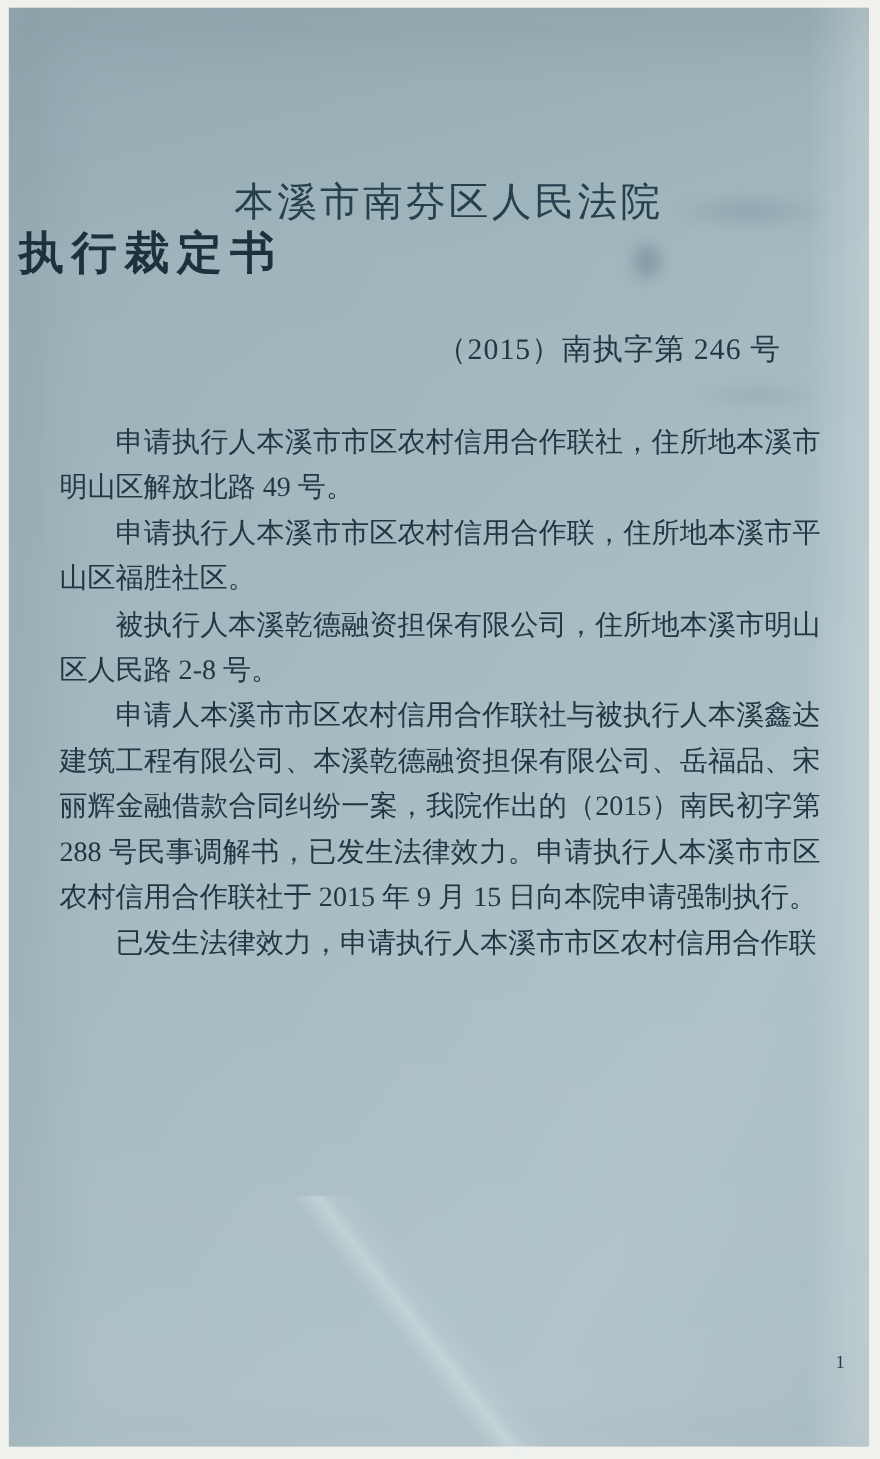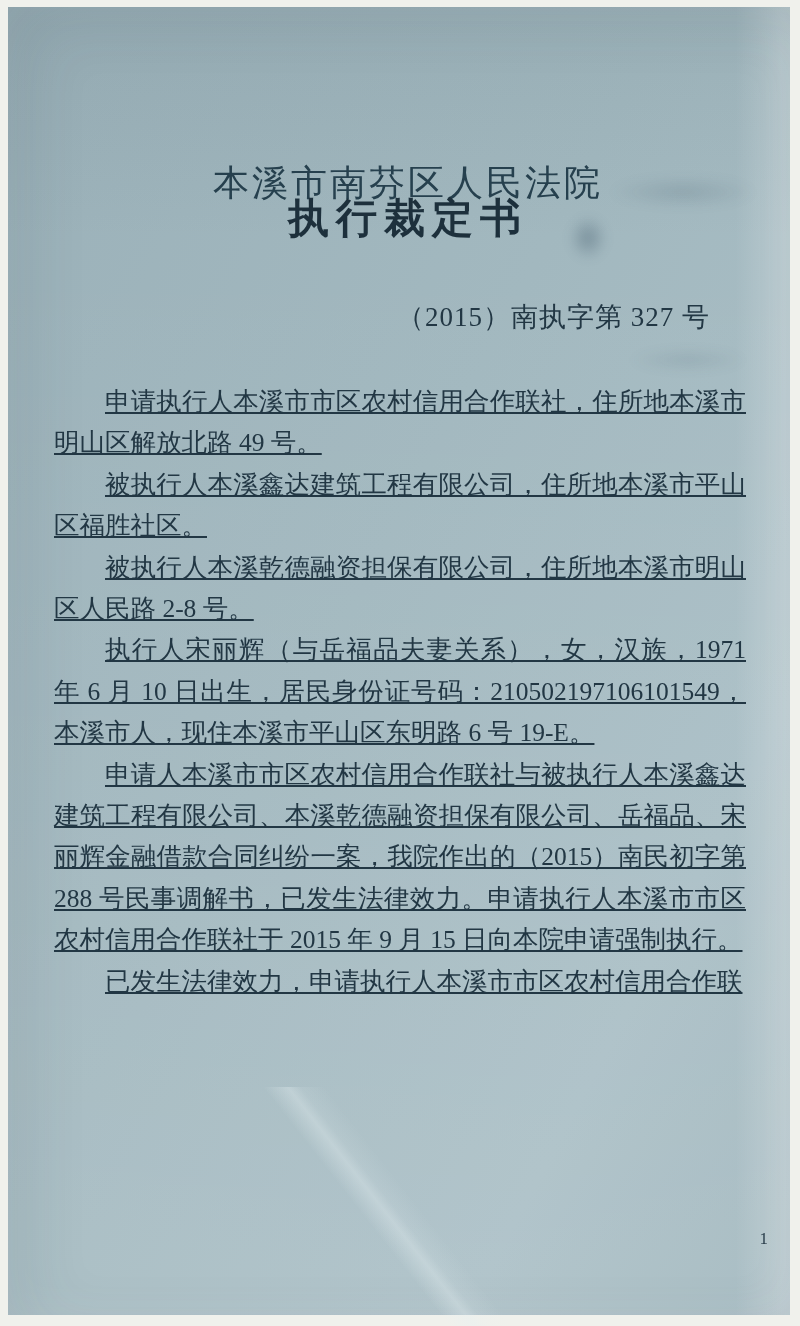--- a/index.html
+++ b/index.html
@@ -60,24 +60,23 @@
     width: 100%;
     text-align: center;
     font-size: 36px;
     letter-spacing: 3px;
     color: #26404e;
     transform: translateX(9px);
     white-space: nowrap;
   }
   .doc-title {
     position: absolute;
-    top: 184px;
+    top: 196px;
     left: 0;
     width: 100%;
-    text-align: center;
     font-size: 41px;
     font-weight: bold;
     letter-spacing: 7px;
     color: #1d303c;
     transform: translateX(9px);
     white-space: nowrap;
   }
   .case-number {
     position: absolute;
     top: 292px;
@@ -88,21 +87,20 @@
   }
   .doc-body {
     position: absolute;
     top: 374px;
     left: 46px;
     right: 44px;
     font-size: 25.5px;
     line-height: 41.4px;
     text-align: justify;
     color: #223744;
-    text-decoration: underline;
   }
   .doc-body p {
     margin: 0;
     text-indent: 2em;
   }
   .page-number {
     position: absolute;
     top: 1222px;
     right: 22px;
     font-size: 17px;
@@ -117,27 +115,26 @@
 
     <div class="smudge s1"></div>
     <div class="smudge s2"></div>
     <div class="smudge s3"></div>
     <div class="crease"></div>
 
     <div class="court-name">本溪市南芬区人民法院</div>
 
     <div class="doc-title">执行裁定书</div>
 
-    <div class="case-number">（2015）南执字第 327 号</div>
+    <div class="case-number">（2015）南执字第 246 号</div>
 
     <div class="doc-body">
         <p>申请执行人本溪市市区农村信用合作联社，住所地本溪市明山区解放北路 49 号。</p>
-        <p>被执行人本溪鑫达建筑工程有限公司，住所地本溪市平山区福胜社区。</p>
+        <p>申请执行人本溪市市区农村信用合作联，住所地本溪市平山区福胜社区。</p>
         <p>被执行人本溪乾德融资担保有限公司，住所地本溪市明山区人民路 2-8 号。</p>
-        <p>执行人宋丽辉（与岳福品夫妻关系），女，汉族，1971 年 6 月 10 日出生，居民身份证号码：210502197106101549，本溪市人，现住本溪市平山区东明路 6 号 19-E。</p>
         <p>申请人本溪市市区农村信用合作联社与被执行人本溪鑫达建筑工程有限公司、本溪乾德融资担保有限公司、岳福品、宋丽辉金融借款合同纠纷一案，我院作出的（2015）南民初字第 288 号民事调解书，已发生法律效力。申请执行人本溪市市区农村信用合作联社于 2015 年 9 月 15 日向本院申请强制执行。</p>
         <p>已发生法律效力，申请执行人本溪市市区农村信用合作联</p>
       </div>
 
     <div class="page-number">1</div>
 
   </div>
 </div>
 
 </body></html>

